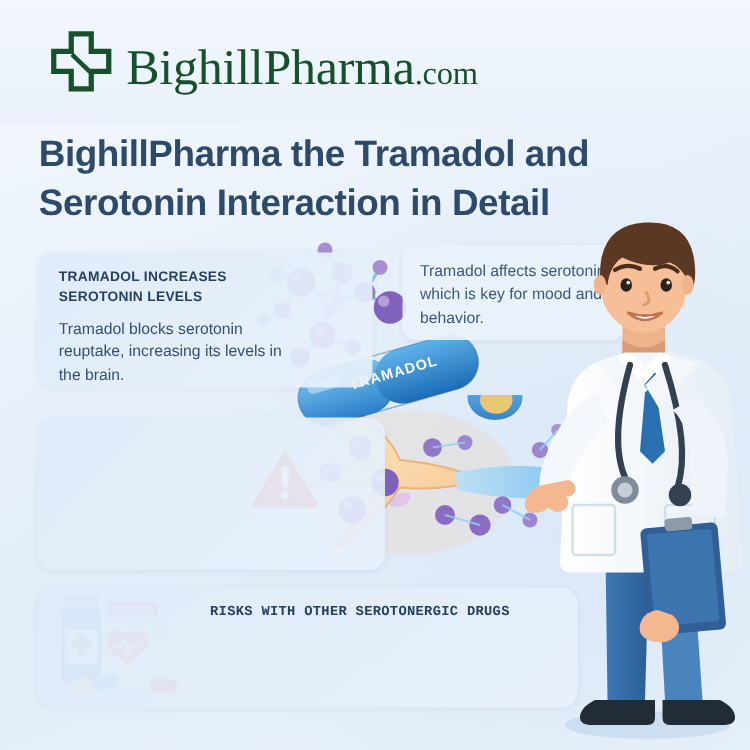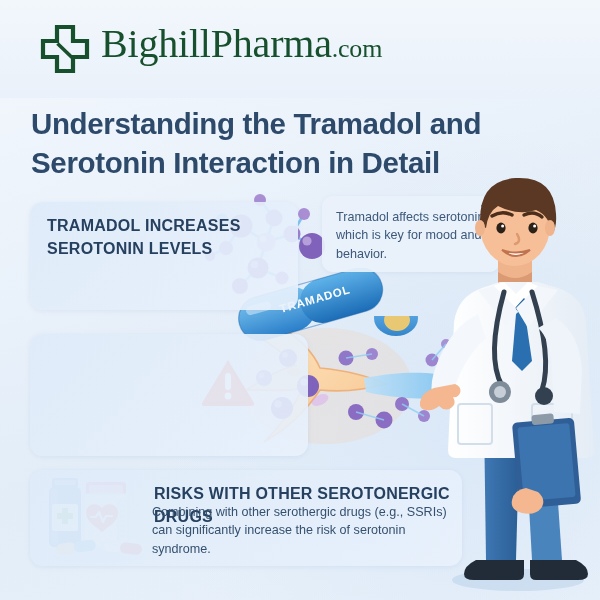--- a/index.html
+++ b/index.html
@@ -10,44 +10,44 @@
   }
   #poster{
     position:relative;width:600px;height:600px;overflow:hidden;
     background:
       radial-gradient(circle at 78% 72%, #dbe8f7 0%, rgba(219,232,247,0) 48%),
       linear-gradient(160deg,#f4f8fd 0%,#e9f1fa 38%,#e2edf8 62%,#eaf2fb 100%);
   }
   
   #header{position:absolute;left:0;top:0;width:600px;height:98px;
      background:linear-gradient(180deg,#f2f7fc 0%,#eaf1fa 100%);}
-  #logo{position:absolute;left:38px;top:24px;display:flex;align-items:flex-start;gap:9px;}
+  #logo{position:absolute;left:38px;top:24px;display:flex;align-items:flex-end;gap:9px;}
   .cross-ico{width:54px;height:50px;display:block;}
   #logo-text{font-family:"Liberation Serif",serif;font-size:40px;line-height:1;
      color:#17502c;letter-spacing:-0.2px;white-space:nowrap;}
   #logo-text .tld{font-size:26px;}
   
   #title{position:absolute;left:31px;top:105px;width:530px;
      font-size:29.5px;font-weight:bold;line-height:1.32;color:#2d4a6b;
      letter-spacing:-0.35px;}
   
   .card{position:absolute;border-radius:13px;
      background:linear-gradient(135deg,rgba(223,235,249,.96) 0%,rgba(232,241,252,.9) 100%);
      box-shadow:0 1px 5px rgba(120,150,190,.13);}
   #card1{left:30px;top:202px;width:268px;height:108px;}
   #card2{left:30px;top:334px;width:278px;height:122px;}
   #card3{left:30px;top:470px;width:432px;height:96px;}
-  .c-head{position:absolute;font-size:16px;font-weight:bold;color:#26405f;
+  .c-head{position:absolute;font-size:11px;font-weight:bold;color:#26405f;
      line-height:1.42;letter-spacing:.25px;}
   .c-body{position:absolute;font-size:12.6px;color:#35506e;line-height:1.45;}
   #c1h{left:17px;top:13px;width:200px;}
   #c1b{left:17px;top:52px;width:192px;}
   #c2h{left:17px;top:13px;width:200px;}
   #c2b{left:17px;top:52px;width:248px;}
-  #c3h{left:124px;top:13px;width:310px;}
+  #c3h{left:138px;top:13px;width:310px;font-family:Liberation Mono, monospace;}
   #c3b{left:122px;top:33px;width:302px;}
   
   #callout{position:absolute;left:322px;top:196px;width:178px;height:76px;
      border-radius:11px;background:rgba(233,241,251,.93);
      box-shadow:0 1px 4px rgba(120,150,190,.12);}
   #callout-text{position:absolute;left:14px;top:12px;width:152px;
      font-size:12.6px;color:#3c587a;line-height:1.45;}
   #callout-arrow{position:absolute;left:478px;top:200px;width:48px;height:60px;}
   
   #molecule{position:absolute;left:196px;top:190px;width:150px;height:112px;}
@@ -73,21 +73,21 @@
   <div id="header">
     <div id="logo">
       <svg class="cross-ico" viewBox="0 0 54 50">
         <path d="M19 3 H35 V17 H49 V33 H35 V47 H19 V33 H5 V17 H19 Z" fill="none" stroke="#17502c" stroke-width="4.2" stroke-linejoin="miter"></path>
         <path d="M19.5 19.5 L34 33.5" fill="none" stroke="#17502c" stroke-width="3.6"></path>
       </svg>
       <div id="logo-text"><span>BighillPharma</span><span class="tld">.com</span></div>
     </div>
   </div>
 
-  <div id="title">Understanding the Tramadol and Serotonin Interaction in Detail</div>
+  <div id="title">BighillPharma the Tramadol and Serotonin Interaction in Detail</div>
 
   <svg id="molecule" viewBox="0 0 150 112">
     <g stroke="#7ec4ef" stroke-width="2.6" fill="none">
       <path d="M70 52 L45 36 M70 52 L78 28 M70 52 L96 44 M70 52 L62 78
                M96 44 L108 24 M96 44 L116 56 M45 36 L26 30 M45 36 L30 58
                M62 78 L44 96 M62 78 L86 88 M78 28 L64 10 M30 58 L14 66"></path>
     </g>
     <g>
       <circle cx="70" cy="52" r="9.5" fill="#c6b3e4"></circle>
       <circle cx="67" cy="49" r="3.4" fill="#ece4f7" opacity=".85"></circle>
@@ -228,28 +228,28 @@
       <rect x="34" y="70" width="22" height="11" rx="5.5" fill="#2f9fd8"></rect>
     </g>
     <g transform="rotate(6 80 76)">
       <rect x="62" y="70" width="20" height="11" rx="5.5" fill="#fdfdfe" stroke="#e1eaf4" stroke-width="1"></rect>
       <rect x="80" y="70" width="22" height="11" rx="5.5" fill="#e0455f"></rect>
     </g>
   </svg>
 
   <div class="card" id="card1">
     <div class="c-head" id="c1h">TRAMADOL INCREASES SEROTONIN LEVELS</div>
+    <div class="c-body" id="c1b">Tramadol blocks serotonin reuptake, increasing its levels in the brain.</div>
   </div>
 
   <div class="card" id="card2">
   </div>
 
   <div class="card" id="card3">
     <div class="c-head" id="c3h">RISKS WITH OTHER SEROTONERGIC DRUGS</div>
-    <div class="c-body" id="c3b">Combining with other serothergic drugs (e.g., SSRIs) can significantly increase the risk of serotonin syndrome.</div>
   </div>
 
   <div id="callout">
     <div id="callout-text">Tramadol affects serotonin, which is key for mood and behavior.</div>
   </div>
   <svg id="callout-arrow" viewBox="0 0 48 60">
     <path d="M4 6 C30 10 42 24 38 46" fill="none" stroke="#3f6ea8" stroke-width="1.9" stroke-linecap="round"></path>
     <circle cx="38.5" cy="47.5" r="3.2" fill="#3f6ea8"></circle>
   </svg>
 

